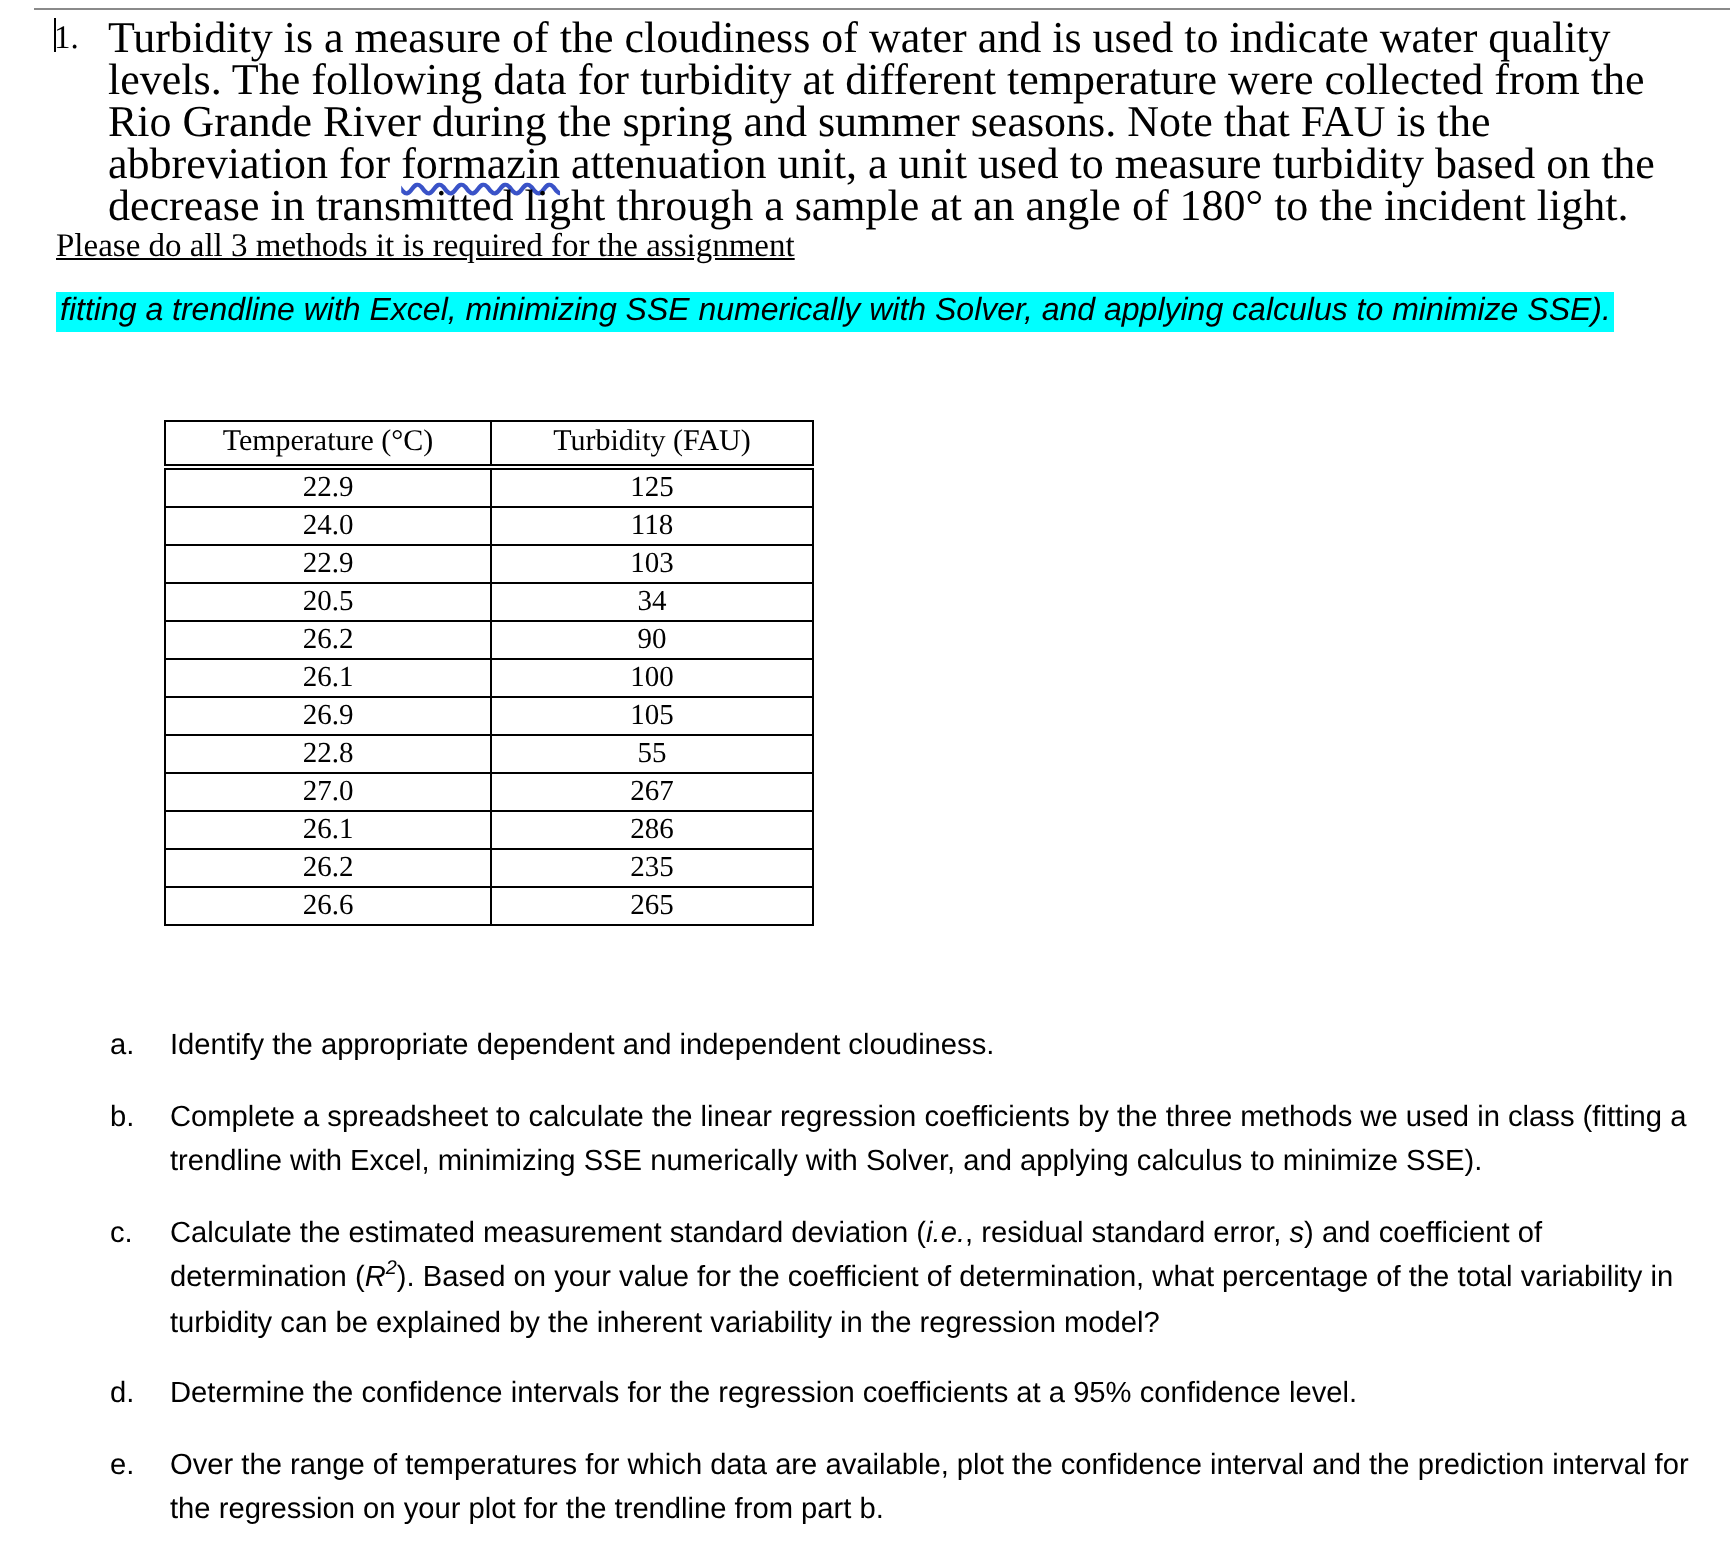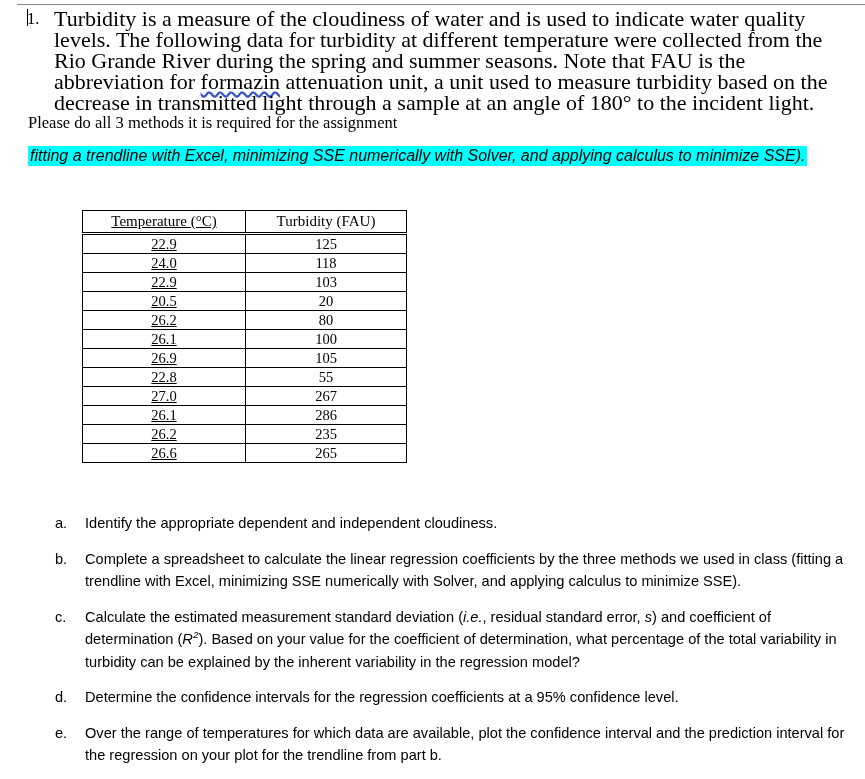--- a/index.html
+++ b/index.html
@@ -71,21 +71,21 @@
   }
 
   
   .plain-line {
     position: absolute;
     left: 28px;
     font-size: 16.5px;
     line-height: 21px;
     font-family: "Liberation Serif", "DejaVu Serif", serif;
   }
-  #please-line { top: 112px; }
+  #please-line { top: 112px; text-decoration: underline; }
 
   
   .hl-line {
     position: absolute;
     left: 28px;
     top: 146px;
     font-family: "Liberation Sans", "DejaVu Sans", sans-serif;
     font-size: 16px;
     line-height: 20px;
     white-space: nowrap;
@@ -112,21 +112,21 @@
     padding: 0;
     height: 18px;
     line-height: 18px;
   }
   .data-table th {
     font-size: 15px;
     height: 21px;
     line-height: 21px;
     border-bottom: 3px double #000000;
   }
-  .col-temp { width: 162px; text-decoration: underline; }
+  .col-temp { width: 162px; }
   .col-turb { width: 160px; }
 
   
   .sub-list {
     position: absolute;
     left: 55px;
     top: 512px;
     width: 800px;
     font-family: "Liberation Sans", "DejaVu Sans", sans-serif;
     font-size: 14.6px;
@@ -185,25 +185,25 @@
       <tr>
         <td class="col-temp">24.0</td>
         <td class="col-turb">118</td>
       </tr>
       <tr>
         <td class="col-temp">22.9</td>
         <td class="col-turb">103</td>
       </tr>
       <tr>
         <td class="col-temp">20.5</td>
-        <td class="col-turb">20</td>
+        <td class="col-turb">34</td>
       </tr>
       <tr>
         <td class="col-temp">26.2</td>
-        <td class="col-turb">80</td>
+        <td class="col-turb">90</td>
       </tr>
       <tr>
         <td class="col-temp">26.1</td>
         <td class="col-turb">100</td>
       </tr>
       <tr>
         <td class="col-temp">26.9</td>
         <td class="col-turb">105</td>
       </tr>
       <tr>

